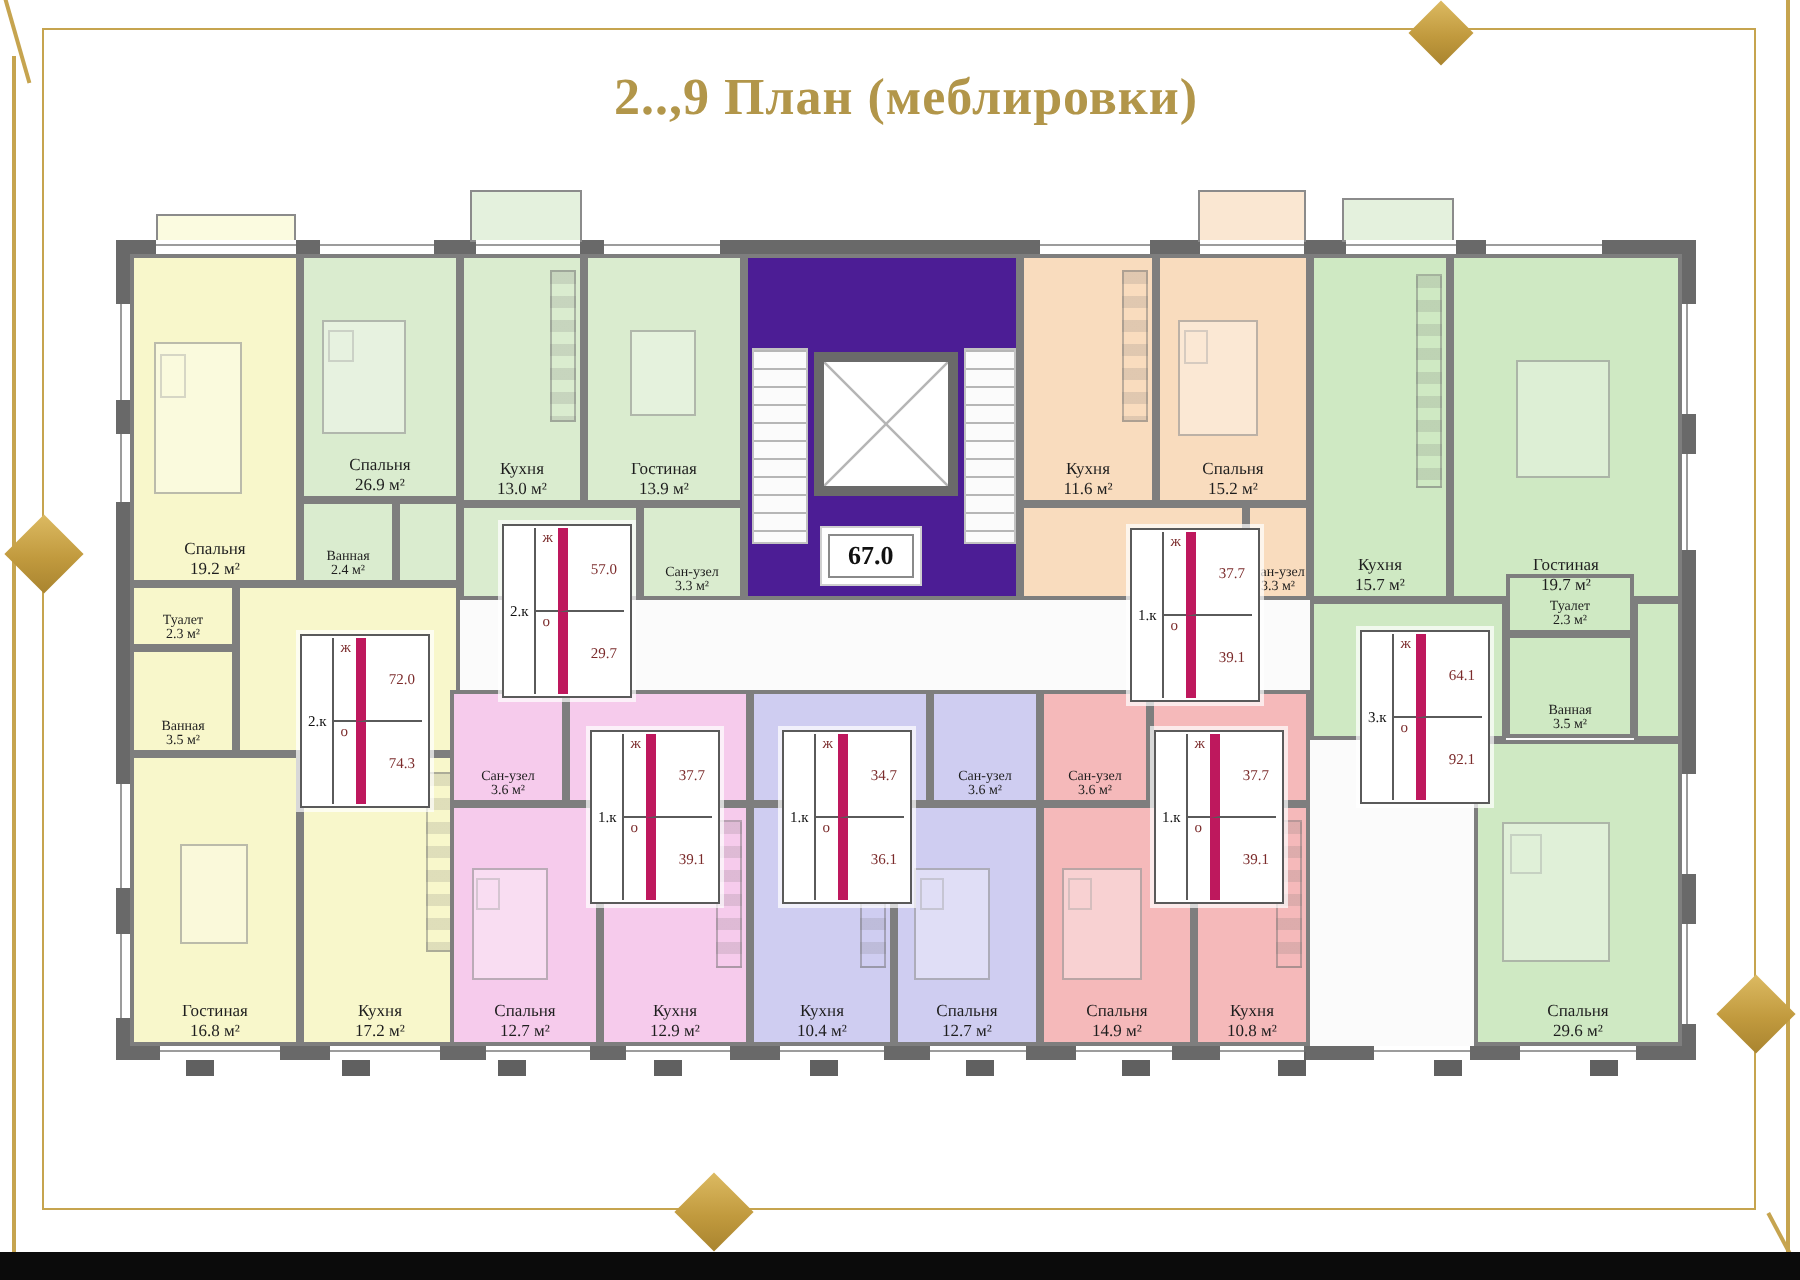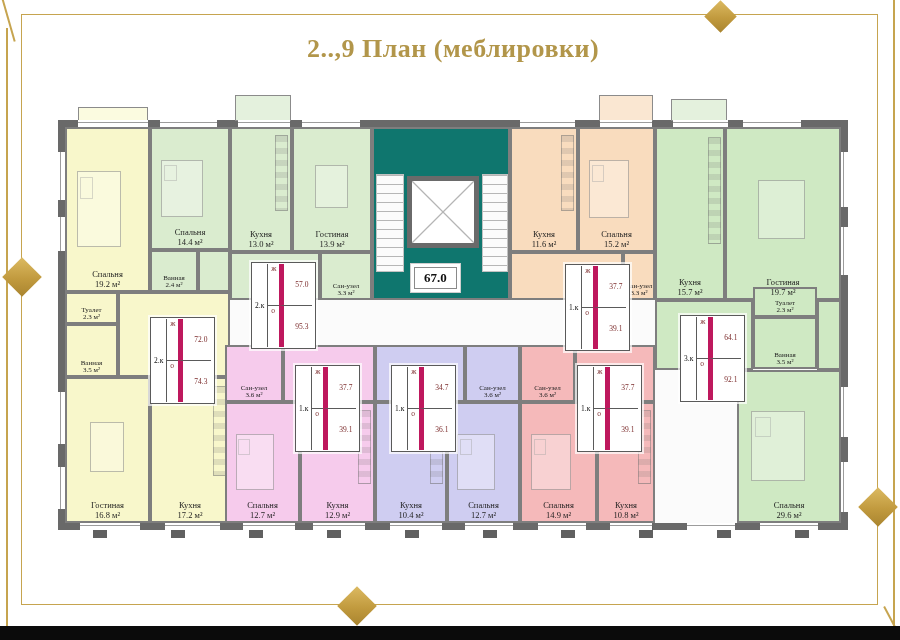--- a/index.html
+++ b/index.html
@@ -33,21 +33,21 @@
                 border:1px solid rgba(110,110,110,.45);background:rgba(255,255,255,.35)}
   .f-bed::before{content:"";position:absolute;left:16%;top:30%;width:14%;height:12%;
                  border:1px solid rgba(110,110,110,.4)}
   .f-table::after{content:"";position:absolute;left:28%;top:30%;width:40%;height:34%;
                   border:1px solid rgba(110,110,110,.45);background:rgba(255,255,255,.3)}
   .f-counter::before{content:"";position:absolute;top:5%;bottom:32%;right:2px;width:11px;
                      border:1px solid rgba(110,110,110,.45);
                      background:repeating-linear-gradient(to bottom,rgba(110,110,110,.18) 0 6px,transparent 6px 12px)}
 
   
-  .core{position:absolute;box-sizing:border-box;border:2px solid #7e7e7e;background:#0f766e}
+  .core{position:absolute;box-sizing:border-box;border:2px solid #7e7e7e;background:#4c1d95}
   .stairs{position:absolute;background:repeating-linear-gradient(to bottom,#b6b6b6 0 1px,#fbfbfb 1px 9px);
           border:1px solid #c2c2c2;box-sizing:border-box}
   .elevator{position:absolute;box-sizing:border-box;border:5px solid #6a6a6a;background:#fff}
   .elevator svg{width:100%;height:100%;display:block}
 
   
   .area-box{position:absolute;background:#fff;border:1px solid #8a8a8a;padding:2px 9px;
             font-weight:bold;font-size:13px;color:#111;
             box-shadow:0 0 0 3px #fff,0 0 0 4px #cfcfcf;z-index:5}
   .spec{position:absolute;display:flex;align-items:center;gap:3px;background:#fff;
@@ -137,21 +137,21 @@
       <i>ж</i>
         <b>72.0</b>
       <i>о</i>
         <b>74.3</b>
     </span>
   </div>
 
   <div class="room f-bed" style="left: 85px; top: 0px; width: 80px; height: 123px; background: rgb(218, 236, 207);">
     <div class="rl">
         <span>Спальня</span>
-        <span>14.4 м²</span>
+        <span>26.9 м²</span>
       </div>
   </div>
   <div class="room small" style="left: 85px; top: 123px; width: 48px; height: 42px; background: rgb(218, 236, 207);">
     <div class="rl">
         <span>Ванная</span>
         <span>2.4 м²</span>
       </div>
   </div>
   <div class="hall" style="left: 133px; top: 123px; width: 32px; height: 42px; background: rgb(218, 236, 207);"></div>
   <div class="room f-counter" style="left: 165px; top: 0px; width: 62px; height: 125px; background: rgb(218, 236, 207);">
@@ -172,21 +172,21 @@
         <span>Сан-узел</span>
         <span>3.3 м²</span>
       </div>
   </div>
   <div class="spec" style="left:186px;top:135px">
     <span>2.к</span>
     <span class="grid">
       <i>ж</i>
         <b>57.0</b>
       <i>о</i>
-        <b>95.3</b>
+        <b>29.7</b>
     </span>
   </div>
 
   <div class="core" style="left:307px;top:0;width:138px;height:173px">
     <div class="stairs" style="left:2px;top:45px;width:28px;height:98px"></div>
     <div class="elevator" style="left:33px;top:47px;width:72px;height:72px">
       <svg viewBox="0 0 100 100" preserveAspectRatio="none">
         <line x1="0" y1="0" x2="100" y2="100" stroke="#b5b5b5" stroke-width="2"></line>
         <line x1="100" y1="0" x2="0" y2="100" stroke="#b5b5b5" stroke-width="2"></line>
       </svg>

